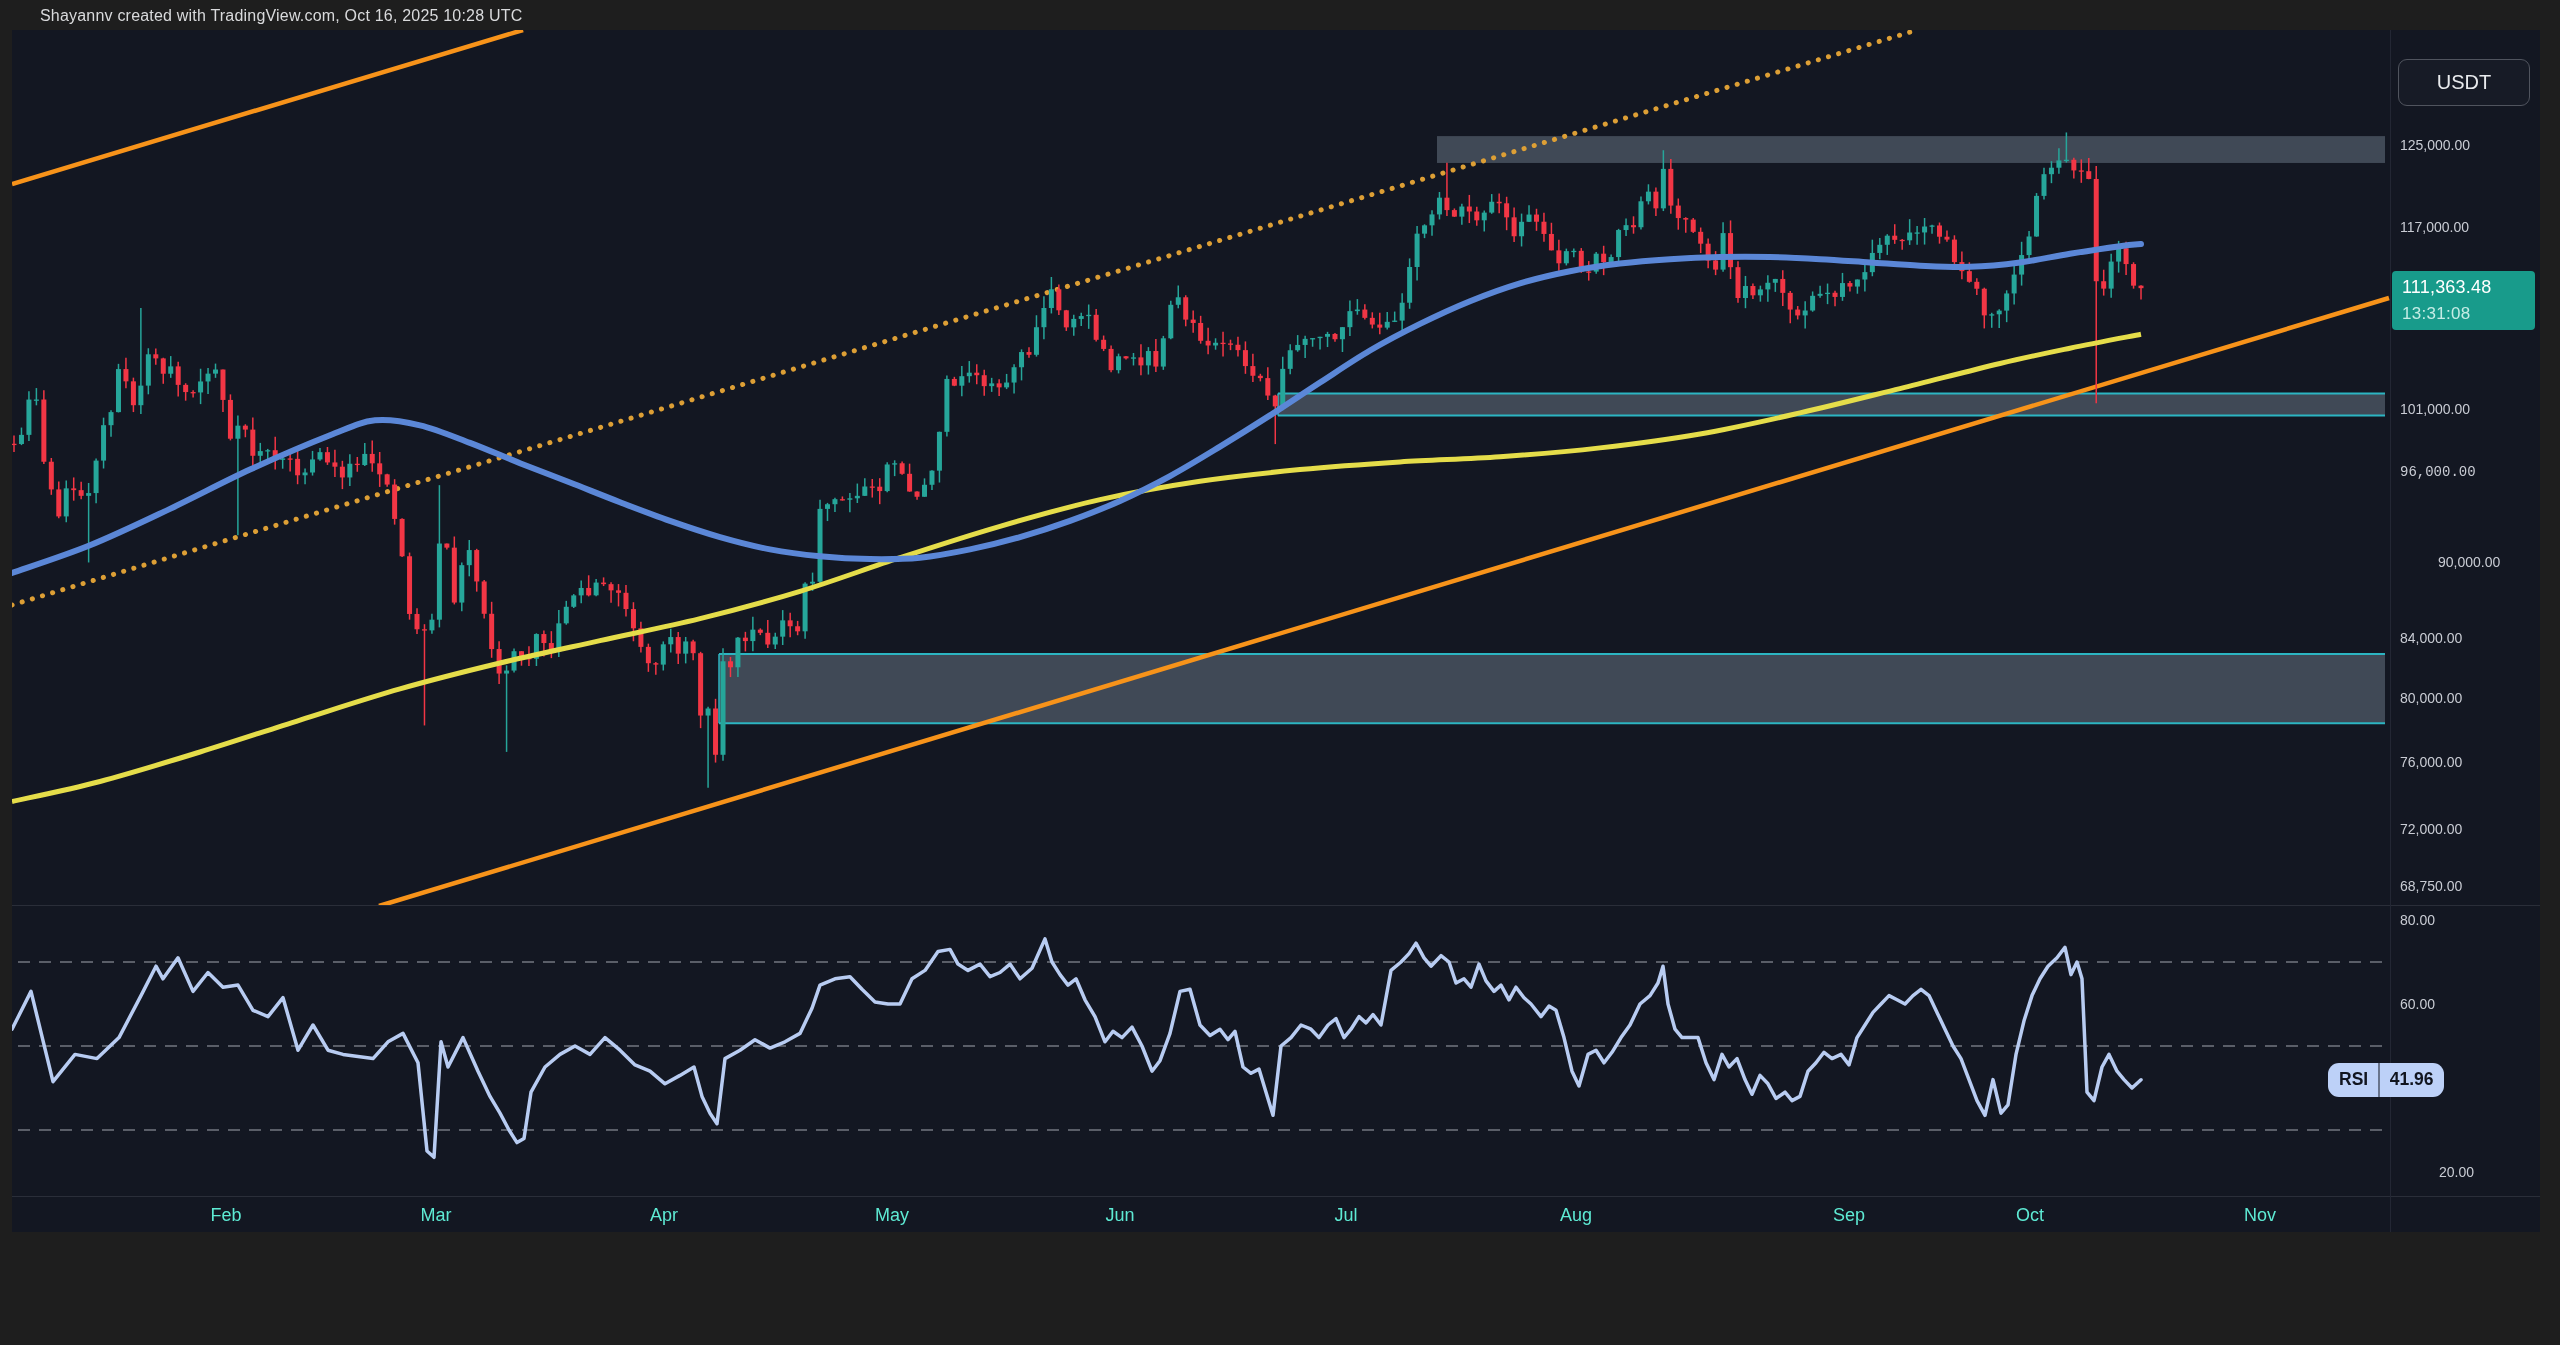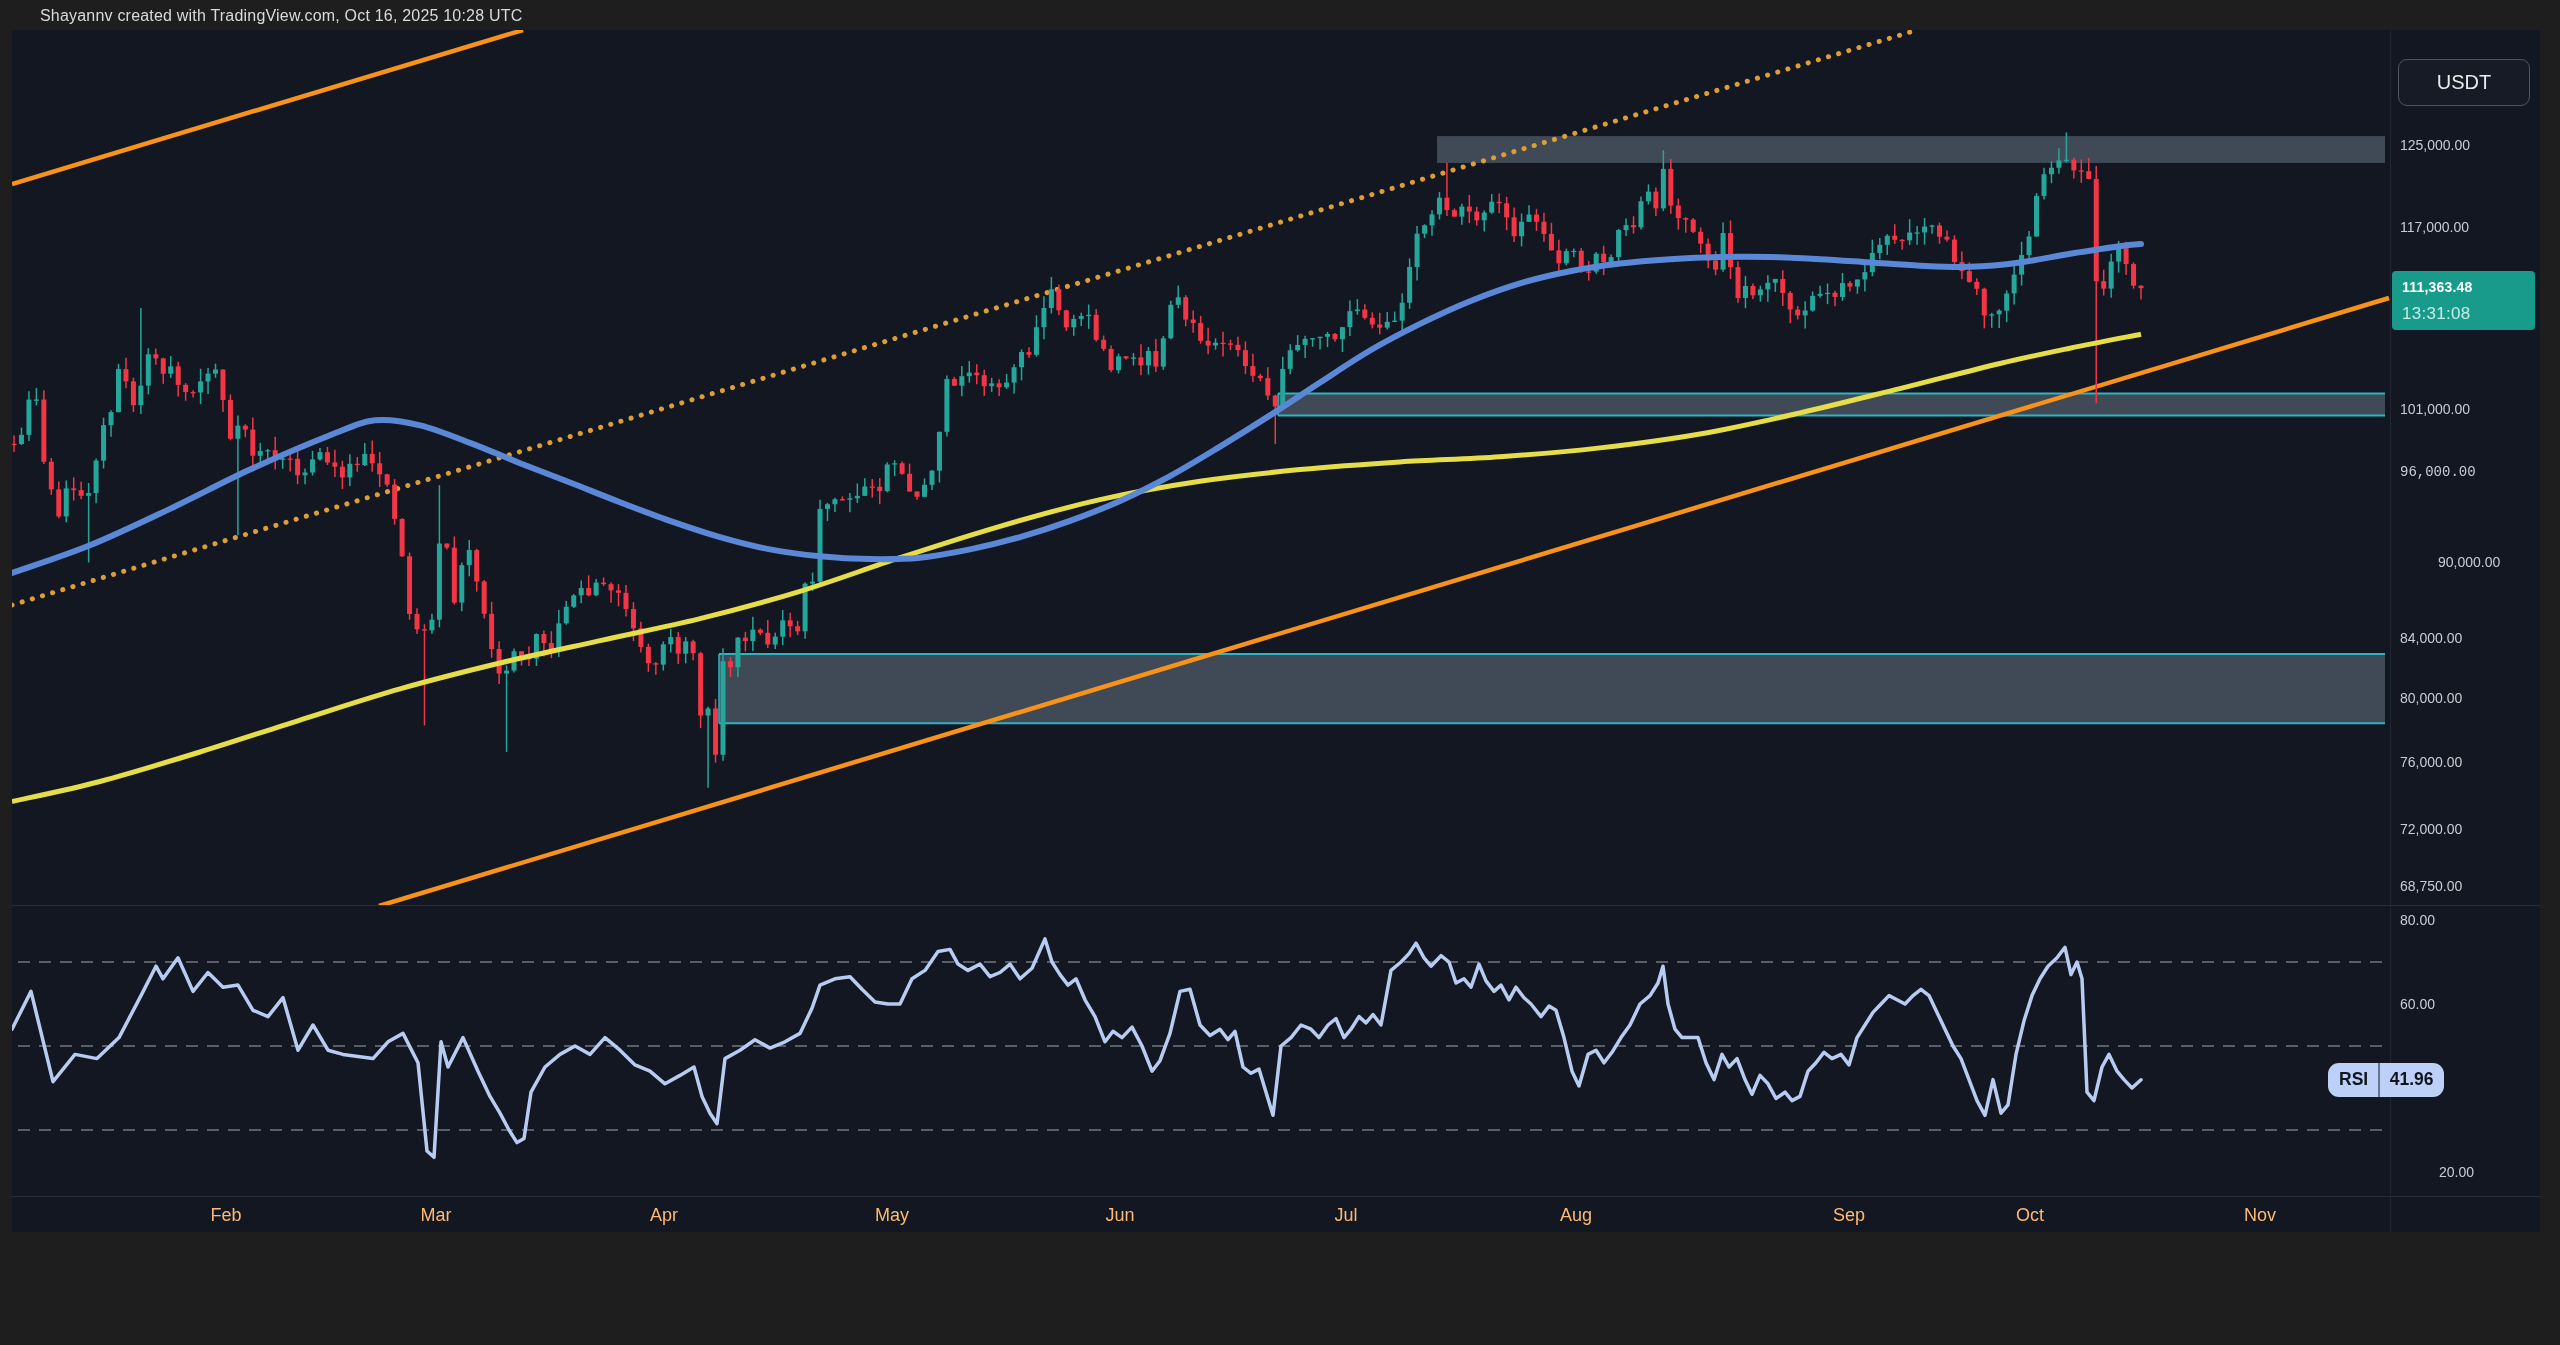--- a/index.html
+++ b/index.html
@@ -5,25 +5,25 @@
   html,body{margin:0;padding:0;background:#1e1e1e;width:2560px;height:1345px;overflow:hidden;
     font-family:"Liberation Sans", sans-serif; -webkit-font-smoothing:antialiased;}
   #stage{position:relative;width:2560px;height:1002px;background:#1e1e1e;}
   #header{position:absolute;left:0;top:0;width:2560px;height:30px;background:#1e1e1e;}
   #credit{position:absolute;left:40px;top:0;height:30px;line-height:31px;font-size:16px;color:#d9dadc;letter-spacing:.2px;}
   #chart-frame{position:absolute;left:12px;top:30px;width:2528px;height:1202px;background:#131722;}
   #chart-svg{position:absolute;left:0;top:0;width:2560px;height:1345px;display:block;}
   .pane-divider{position:absolute;left:12px;width:2528px;height:1px;background:#2a2e39;}
   .axis-sep{position:absolute;top:30px;left:2390px;width:1px;height:1202px;background:#232734;}
   .price-label{position:absolute;left:2400px;transform:translateY(-50%);font-size:14px;color:#c9ccd4;white-space:nowrap;}
-  .month-label{position:absolute;top:1199px;height:33px;line-height:33px;transform:translateX(-50%);font-size:18px;color:#fdba74;}
+  .month-label{position:absolute;top:1199px;height:33px;line-height:33px;transform:translateX(-50%);font-size:18px;color:#5eead4;}
   #usdt-badge{position:absolute;left:2398px;top:59px;width:132px;height:47px;border:1.5px solid #50545e;border-radius:9px;
     box-sizing:border-box;text-align:center;line-height:44px;font-size:20px;font-weight:400;color:#e8eaed;background:#171b26;}
   #price-badge{position:absolute;left:2392px;width:143px;height:59px;border-radius:4px;background:#189b8b;padding:3px 0 0 10px;box-sizing:border-box;}
-  #price-badge .p{display:block;font-size:14px;line-height:27px;color:#ffffff;letter-spacing:.2px;font-weight:bold;}
+  #price-badge .p{display:block;font-size:18px;line-height:27px;color:#ffffff;letter-spacing:.2px;}
   #price-badge .c{display:block;font-size:17px;line-height:25px;color:#c5ece5;letter-spacing:.3px;}
   #rsi-badge{position:absolute;left:2328px;height:34px;border-radius:11px;background:#bdd1f8;display:flex;align-items:center;
     padding:0 11px;font-size:17.5px;font-weight:600;color:#11151f;}
   #rsi-badge .sep{width:1.5px;height:34px;background:rgba(19,23,34,.5);margin:0 10px;}
   #footer{position:absolute;left:0;top:1232px;width:2560px;height:113px;background:#1e1e1e;}
 </style>
 </head>
 <body>
 
 <div id="stage">

